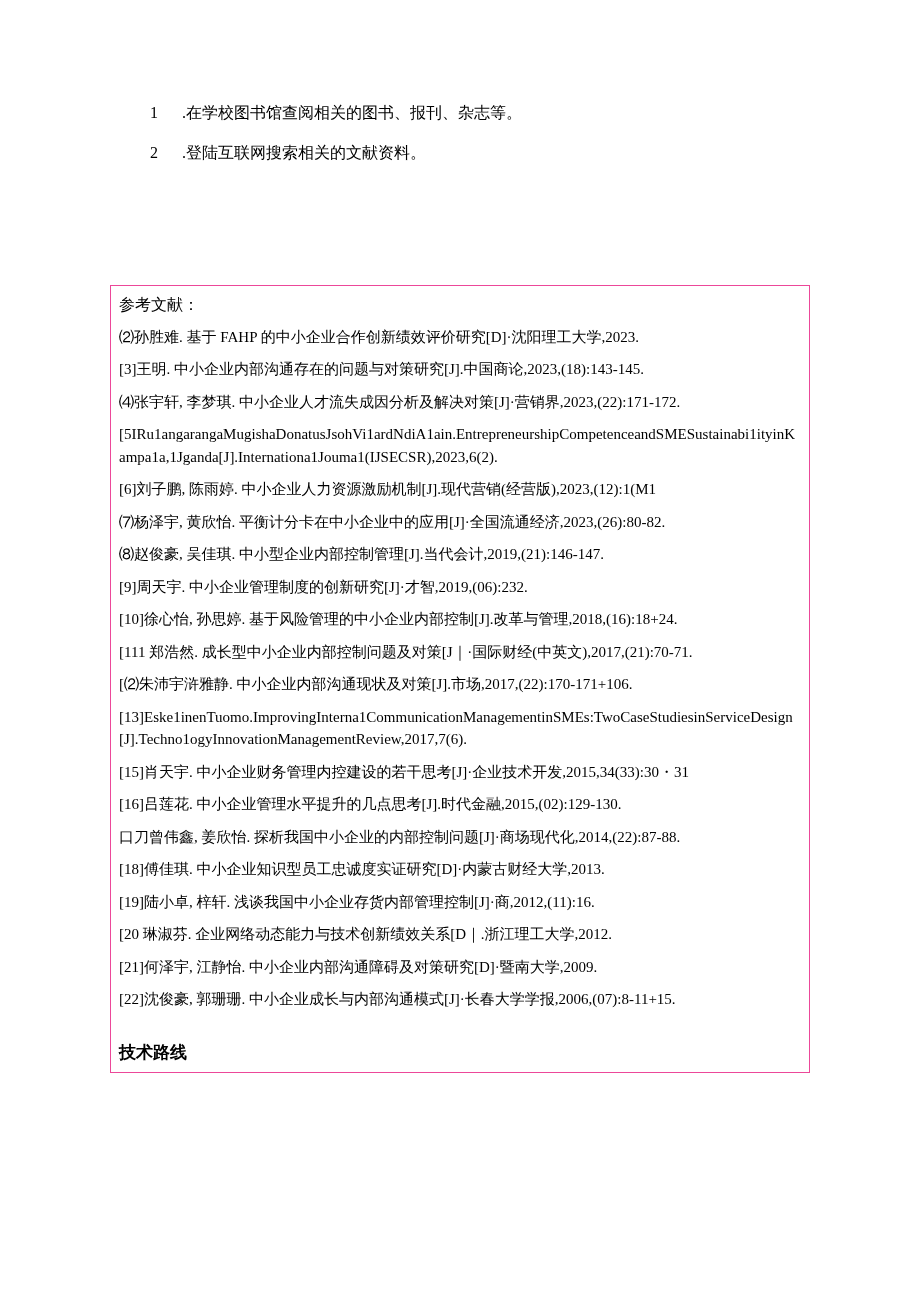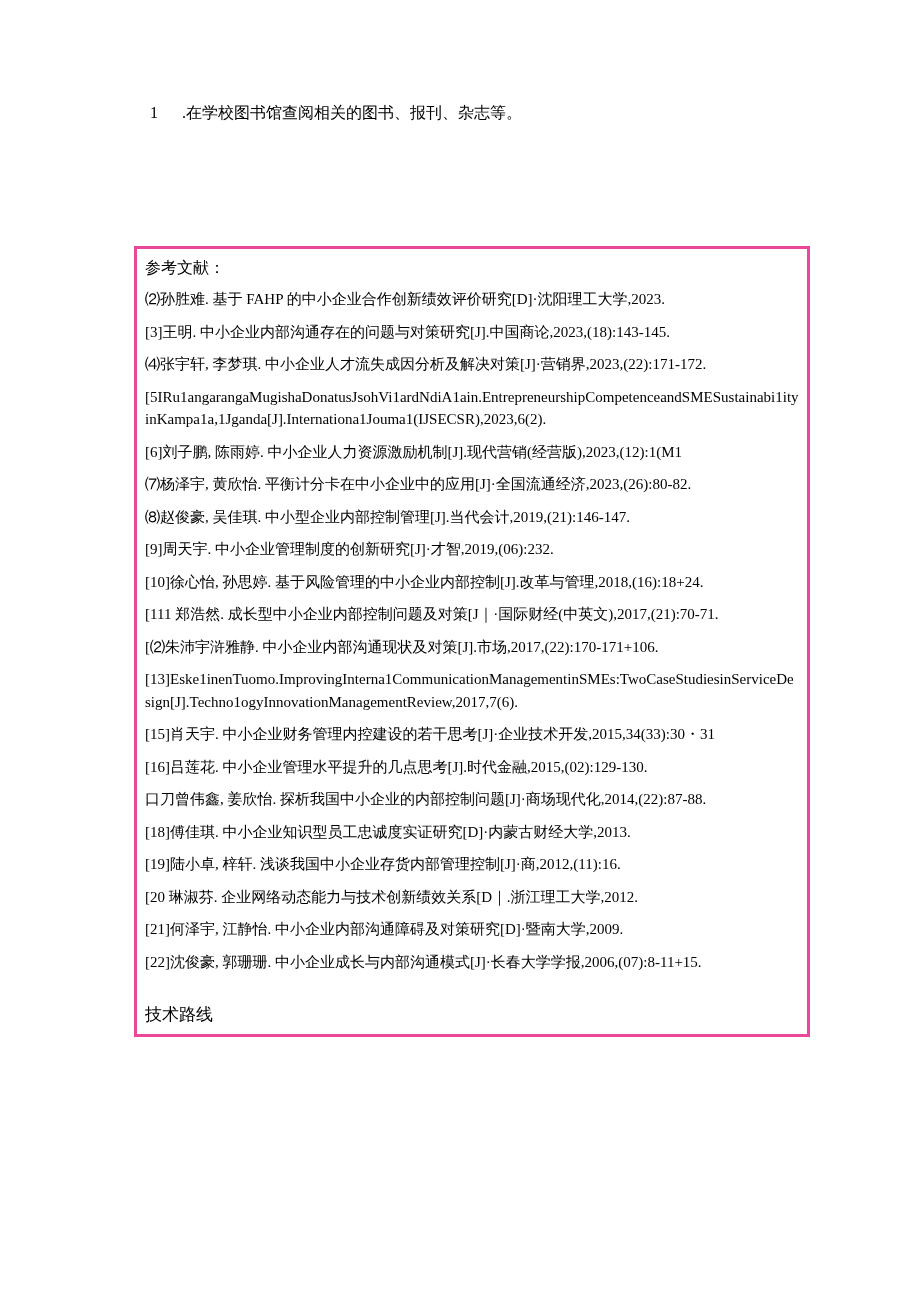--- a/index.html
+++ b/index.html
@@ -27,47 +27,50 @@
     .numbered-item {
       margin-left: 40px;
       margin-bottom: 14px;
       font-size: 16px;
     }
     .num-label {
       display: inline-block;
       width: 28px;
     }
     .refs-box {
-      border: 3px solid #ec4899;
+      border: 1px solid #ec4899;
       padding: 6px 8px;
-      margin-left: 24px;
     }
     .refs-title {
       font-size: 16px;
       margin-bottom: 8px;
     }
     .ref-item {
       font-size: 15px;
       margin-bottom: 10px;
       line-height: 1.5;
       word-break: break-all;
     }
     .tech-route {
       font-size: 17px;
-      font-weight: normal;
+      font-weight: bold;
       margin-top: 28px;
     }
   </style>
 </head>
 <body>
 
 <div class="top-section">
   <div class="numbered-item">
     <span class="num-label">1</span>
     <span>.在学校图书馆查阅相关的图书、报刊、杂志等。</span>
+  </div>
+  <div class="numbered-item">
+    <span class="num-label">2</span>
+    <span>.登陆互联网搜索相关的文献资料。</span>
   </div>
 </div>
 
 <div class="refs-box">
   <div class="refs-title">参考文献：</div>
   <div id="refs-container">
       <div class="ref-item">⑵孙胜难. 基于 FAHP 的中小企业合作创新绩效评价研究[D]·沈阳理工大学,2023.</div>
       <div class="ref-item">[3]王明. 中小企业内部沟通存在的问题与对策研究[J].中国商论,2023,(18):143-145.</div>
       <div class="ref-item">⑷张宇轩, 李梦琪. 中小企业人才流失成因分析及解决对策[J]·营销界,2023,(22):171-172.</div>
       <div class="ref-item">[5IRu1angarangaMugishaDonatusJsohVi1ardNdiA1ain.EntrepreneurshipCompetenceandSMESustainabi1ityinKampa1a,1Jganda[J].Internationa1Jouma1(IJSECSR),2023,6(2).</div>

